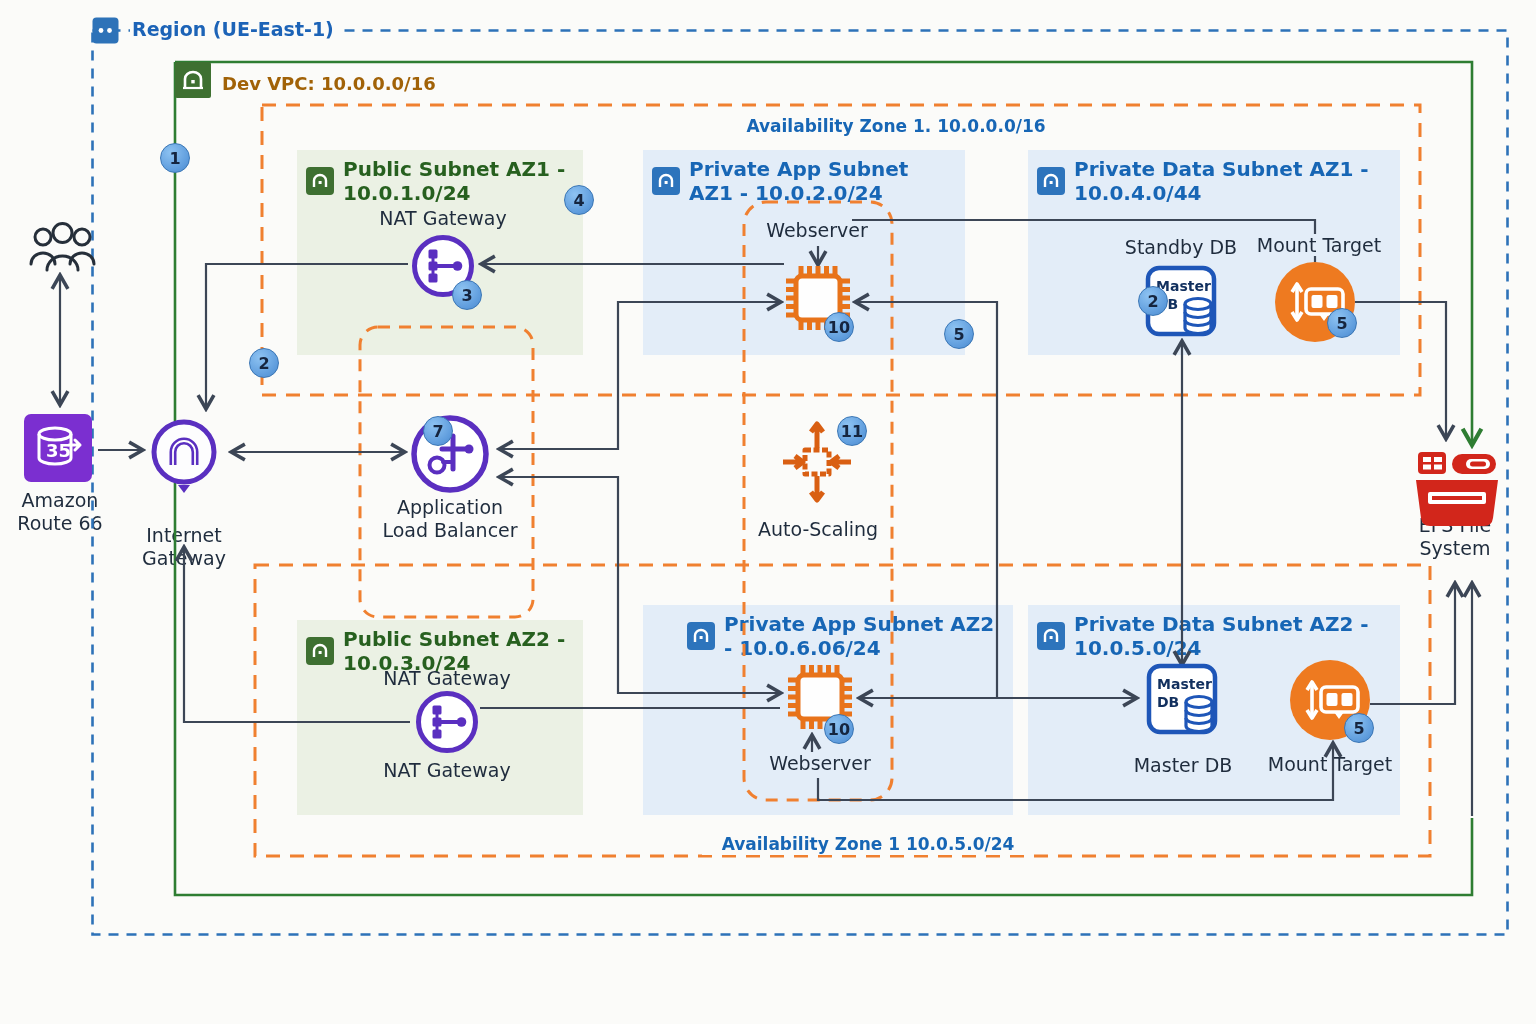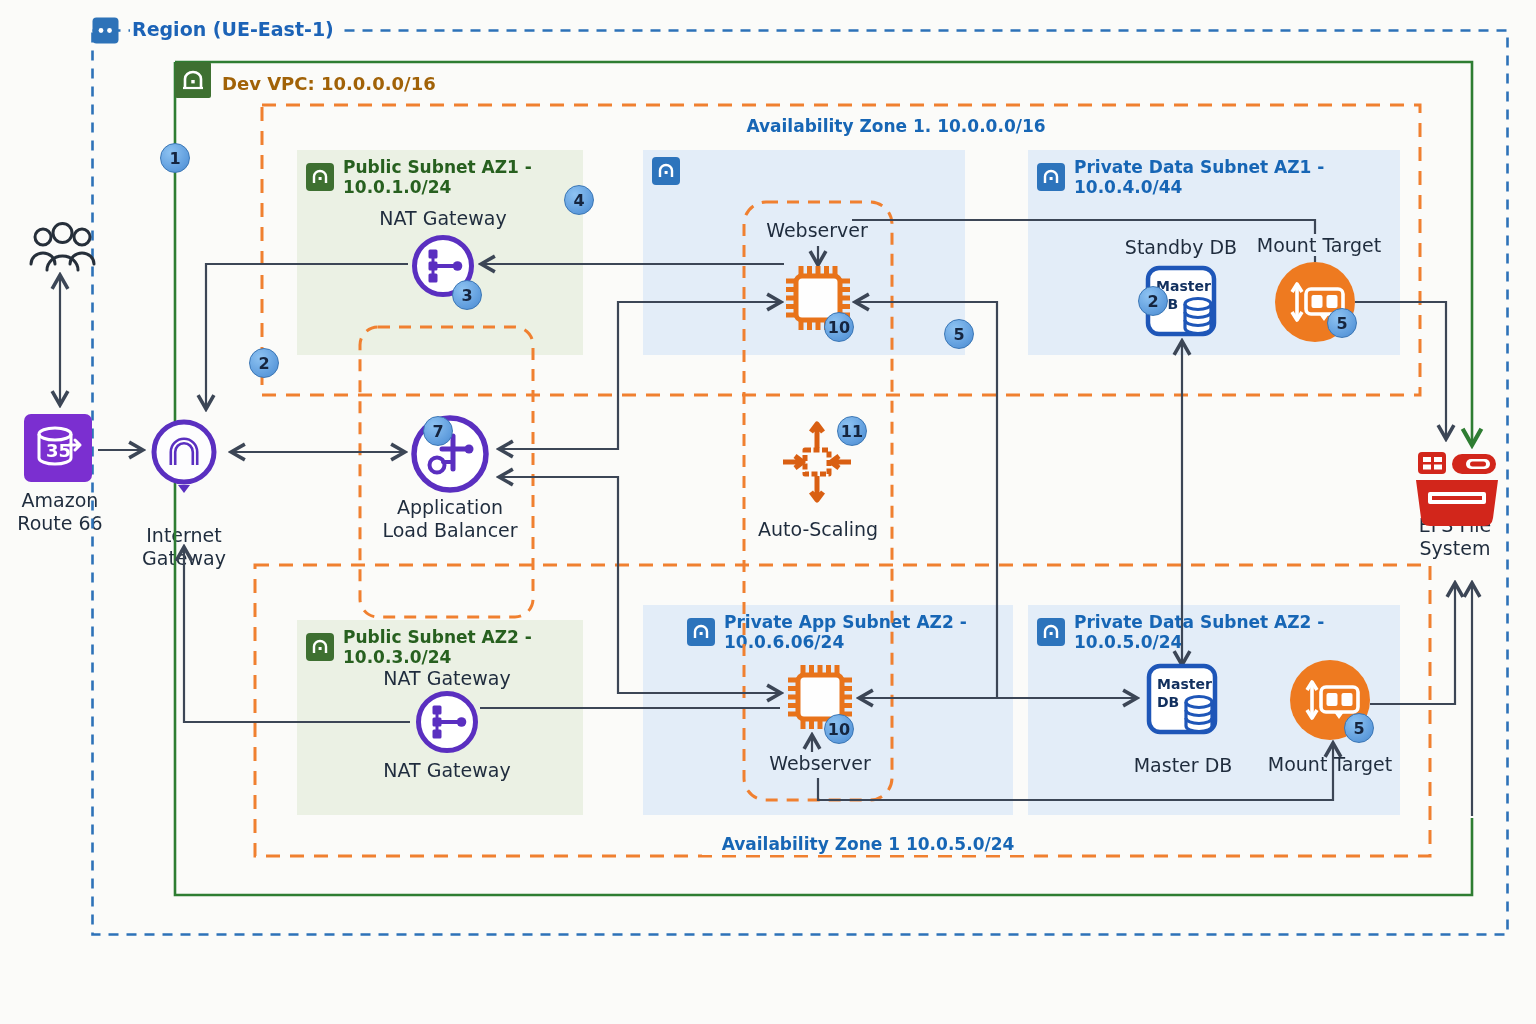--- a/index.html
+++ b/index.html
@@ -7,21 +7,21 @@
          font-family:"DejaVu Sans","Liberation Sans",sans-serif;color:#1f2c3d;}
   .abs{position:absolute;}
   svg{display:block;}
   .lbl{position:absolute;font-size:19px;line-height:1.22;text-align:center;color:#1f2c3d;}
   .region-label{font-size:19px;font-weight:600;color:#1c63b7;background:#fbfbf9;padding:0 8px 0 2px;}
   .vpc-label{font-size:18px;font-weight:600;color:#a16207;}
   .az-label{font-size:17px;font-weight:700;color:#1766b5;background:#fbfbf9;padding:0 6px;}
   .subnet{position:absolute;}
   .subnet.public{background:#ebf1e4;}
   .subnet.private{background:#e3edf8;}
-  .subnet-hdr{display:flex;align-items:center;gap:9px;padding:7px 9px;font-size:17px;font-weight:600;}
+  .subnet-hdr{display:flex;align-items:center;gap:9px;padding:7px 9px;font-size:20px;font-weight:600;}
   .subnet.public .subnet-hdr{color:#27601f;}
   .subnet.private .subnet-hdr{color:#1766b5;}
   .subnet-ico{width:28px;height:28px;border-radius:4px;flex:0 0 28px;display:flex;align-items:center;justify-content:center;}
   .subnet.public .subnet-ico{background:#3e7031;}
   .subnet.private .subnet-ico{background:#2d74bc;}
   .badge{position:absolute;width:28px;height:28px;border-radius:50%;
          background:radial-gradient(circle at 35% 30%,#8ec3f2,#5d9bdc 70%,#4a86c6);
          border:1.6px solid #3a76b5;color:#15253f;font-size:16px;font-weight:700;
          display:flex;align-items:center;justify-content:center;z-index:40;}
   .node{position:absolute;z-index:20;}
@@ -43,20 +43,21 @@
     </div>
   </div>
   <div class="subnet private" style="left:643px;top:150px;width:322px;height:205px;">
     <div class="subnet-hdr">
       <span class="subnet-ico">
         <svg width="28" height="28" viewBox="0 0 28 28">
             <path d="M8,20 V13.5 a6,5.5 0 0 1 12,0 V20" fill="none" stroke="#fff" stroke-width="2.4"></path>
             <rect x="12.6" y="14" width="3" height="3" fill="#fff"></rect>
           </svg>
       </span>
+      <span>Private App Subnet AZ1 - 10.0.2.0/24</span>
     </div>
   </div>
   <div class="subnet private" style="left:1028px;top:150px;width:372px;height:205px;">
     <div class="subnet-hdr">
       <span class="subnet-ico">
         <svg width="28" height="28" viewBox="0 0 28 28">
             <path d="M8,20 V13.5 a6,5.5 0 0 1 12,0 V20" fill="none" stroke="#fff" stroke-width="2.4"></path>
             <rect x="12.6" y="14" width="3" height="3" fill="#fff"></rect>
           </svg>
       </span>

